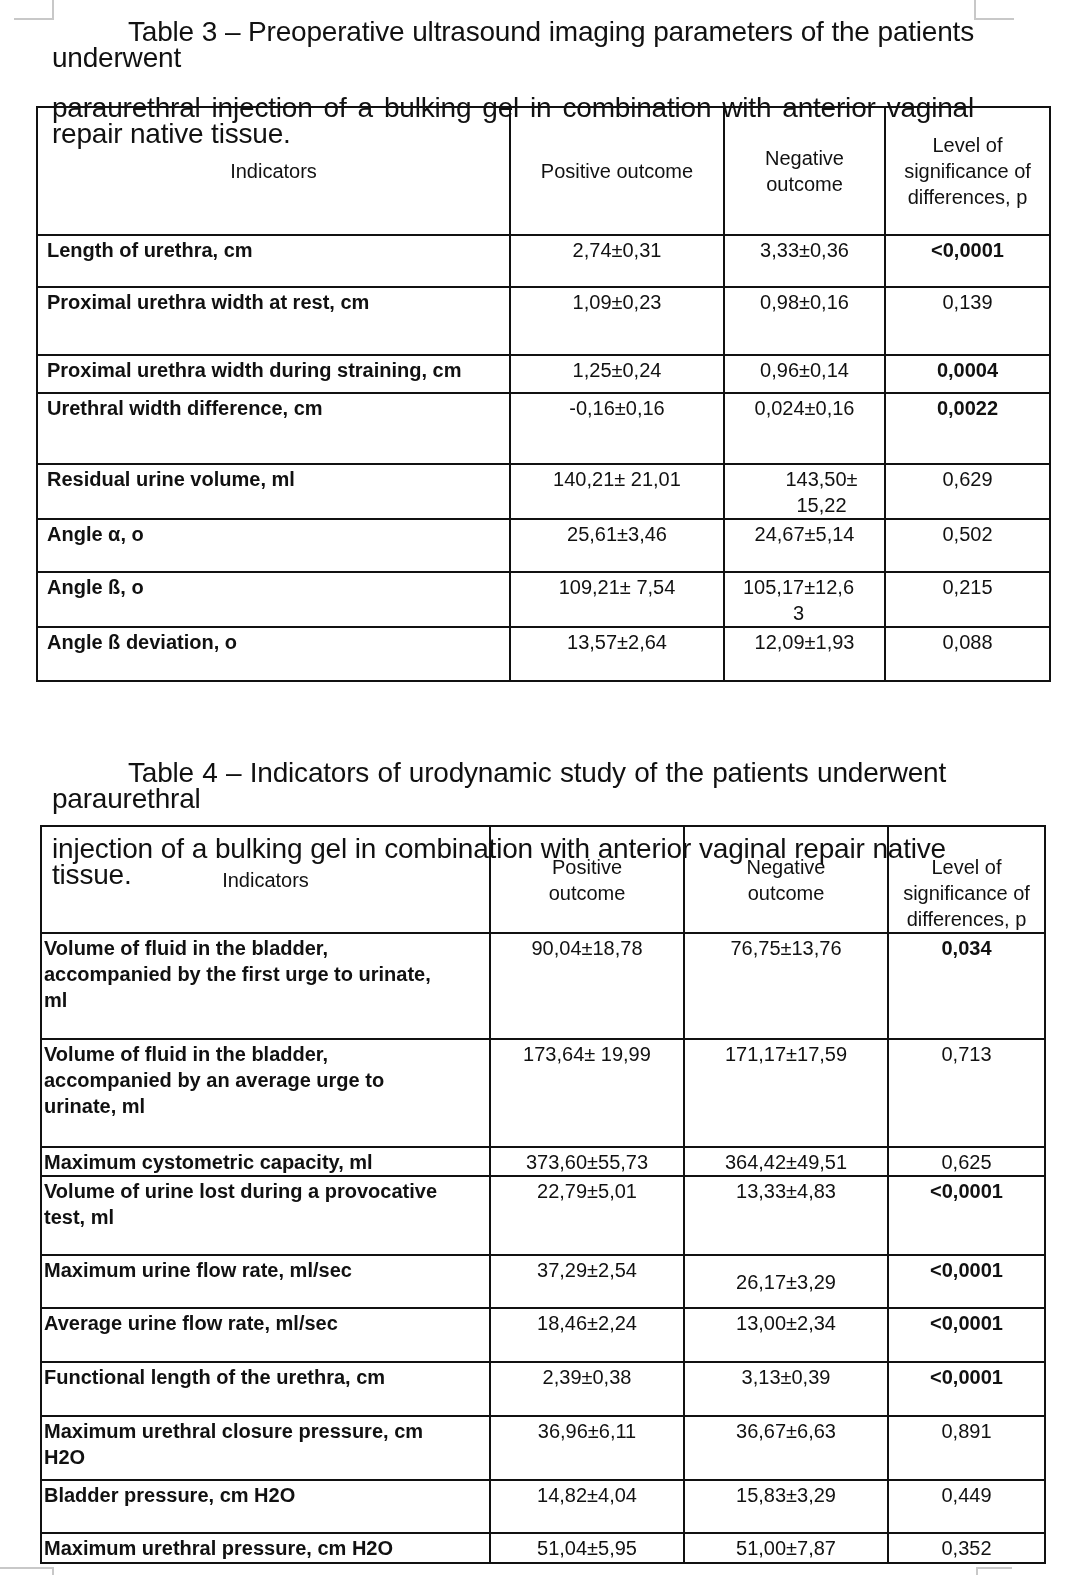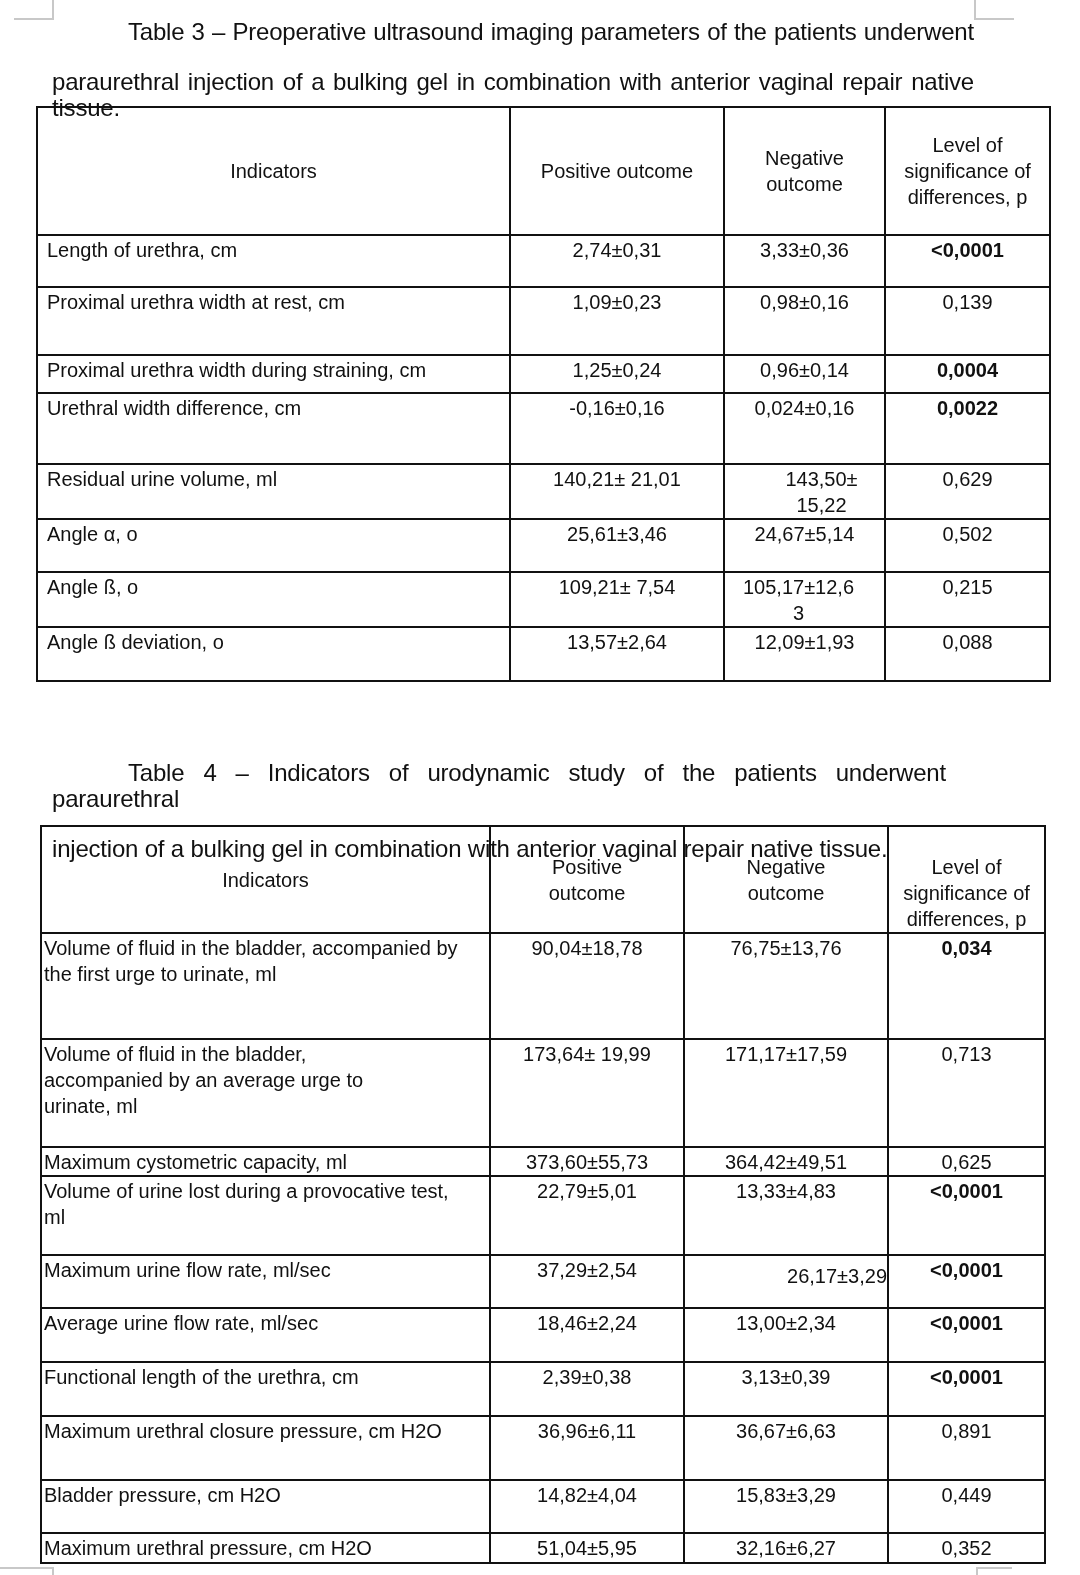--- a/index.html
+++ b/index.html
@@ -8,40 +8,40 @@
     font-family: "Liberation Sans", "DejaVu Sans", sans-serif;
     color: #111111;
   }
   .corner { position: absolute; border-color: #c8c8c8; border-style: solid; border-width: 0; }
   .corner.tl { left: 14px; top: -2px; width: 38px; height: 20px; border-right-width: 2px; border-bottom-width: 2px; }
   .corner.tr { left: 974px; top: -2px; width: 38px; height: 20px; border-left-width: 2px; border-bottom-width: 2px; }
   .corner.bl { left: 0; top: 1567px; width: 52px; height: 10px; border-top-width: 2px; border-right-width: 2px; }
   .corner.br { left: 976px; top: 1567px; width: 34px; height: 10px; border-top-width: 2px; border-left-width: 2px; }
 
   .caption {
-    position: absolute; font-size: 24px; line-height: 26px; text-align: justify;
+    position: absolute; font-size: 28px; line-height: 26px; text-align: justify;
     letter-spacing: -0.2px;
   }
   .caption .l1 { display: block; text-indent: 76px; text-align-last: justify; }
   .caption .l2 { display: block; margin-top: 24px; }
   #cap3 { left: 52px; top: 19px; width: 922px; }
   #cap4 { left: 52px; top: 760px; width: 894px; }
 
   table.t {
     position: absolute; border-collapse: collapse; table-layout: fixed;
     font-size: 20px; line-height: 26px;
   }
   table.t td, table.t th {
     border: 2px solid #111111; padding: 0; vertical-align: top; font-weight: normal;
   }
   table.t th { vertical-align: middle; text-align: center; }
-  table.t td.ind { text-align: left; padding-left: 9px; padding-top: 1px; }
+  table.t td.ind { text-align: left; padding-left: 9px; padding-top: 1px; font-weight: bold; }
   table.t td.num { text-align: center; padding-top: 1px; }
   table.t td.b { font-weight: bold; }
-  table.t td.lower { padding-top: 7px; text-align: right; }
+  table.t td.lower { padding-top: 13px; }
 
   #t3 { left: 36px; top: 106px; width: 1013px; }
   #t4 { left: 40px; top: 825px; width: 1004px; }
   #t4 td.ind { padding-left: 2px; }
 </style>
 </head>
 <body>
 
 <div class="corner tl"></div>
 <div class="corner tr"></div>
@@ -191,17 +191,17 @@
     </tr>
     <tr style="height:53px">
       <td class="ind">Bladder pressure, cm H2O</td>
       <td class="num">14,82±4,04</td>
       <td class="num">15,83±3,29</td>
       <td class="num">0,449</td>
     </tr>
     <tr style="height:30px">
       <td class="ind">Maximum urethral pressure, cm H2O</td>
       <td class="num">51,04±5,95</td>
-      <td class="num">32,16±6,27</td>
+      <td class="num">51,00±7,87</td>
       <td class="num">0,352</td>
     </tr>
   </tbody>
 </table>
 
 </body></html>

